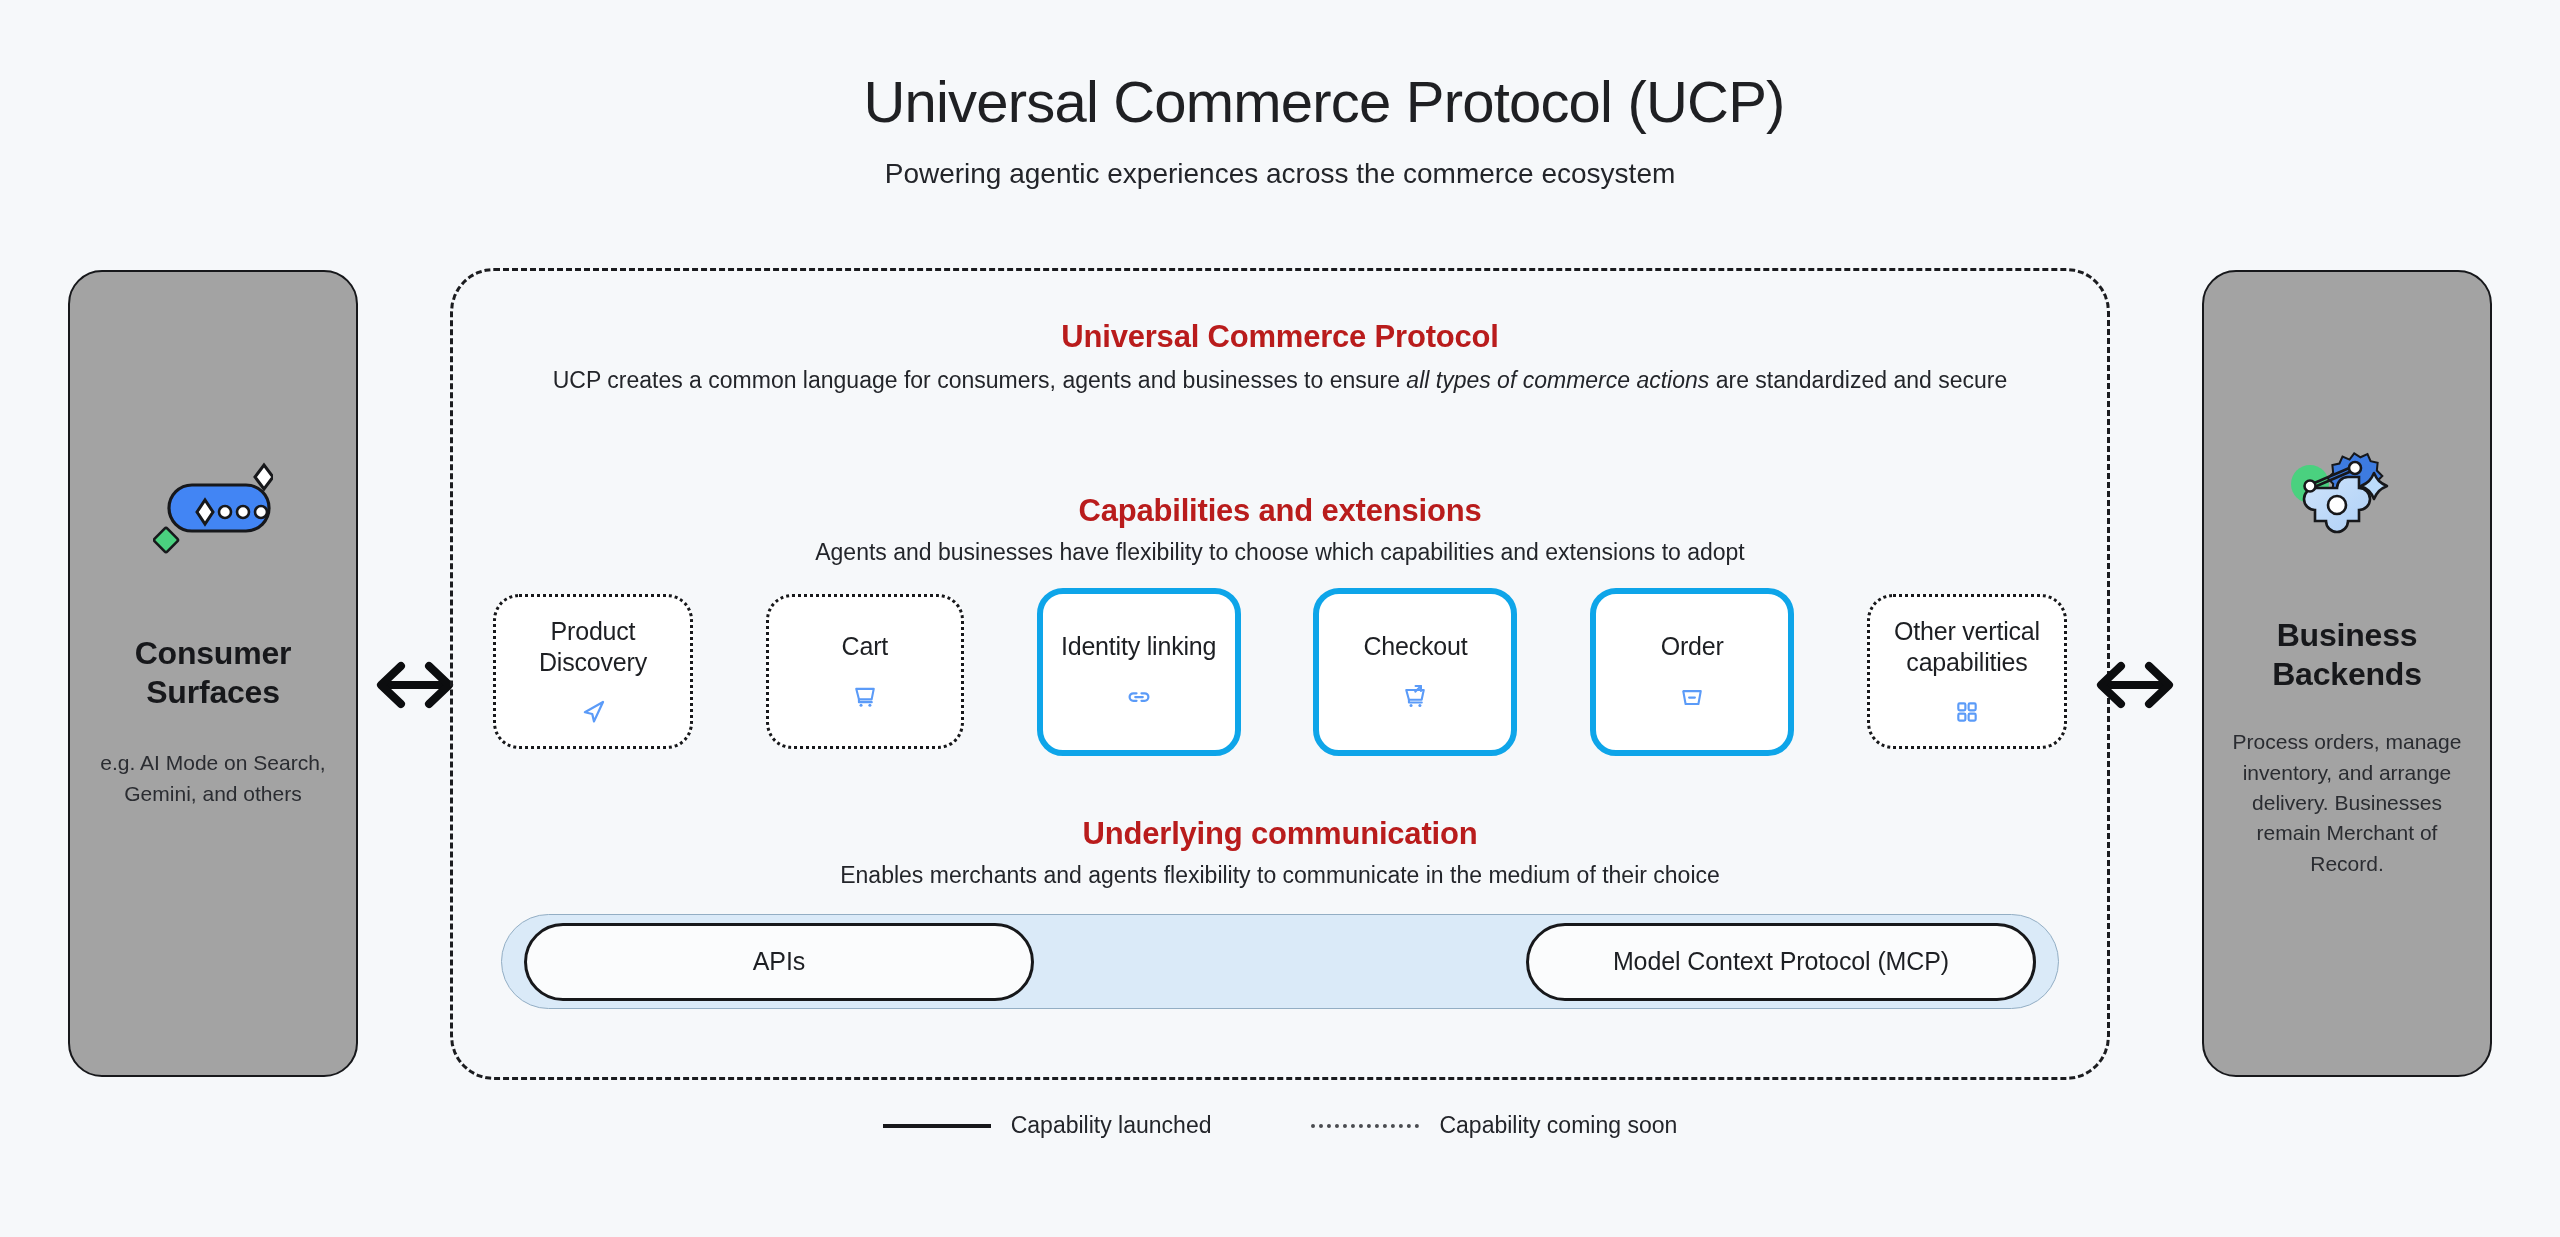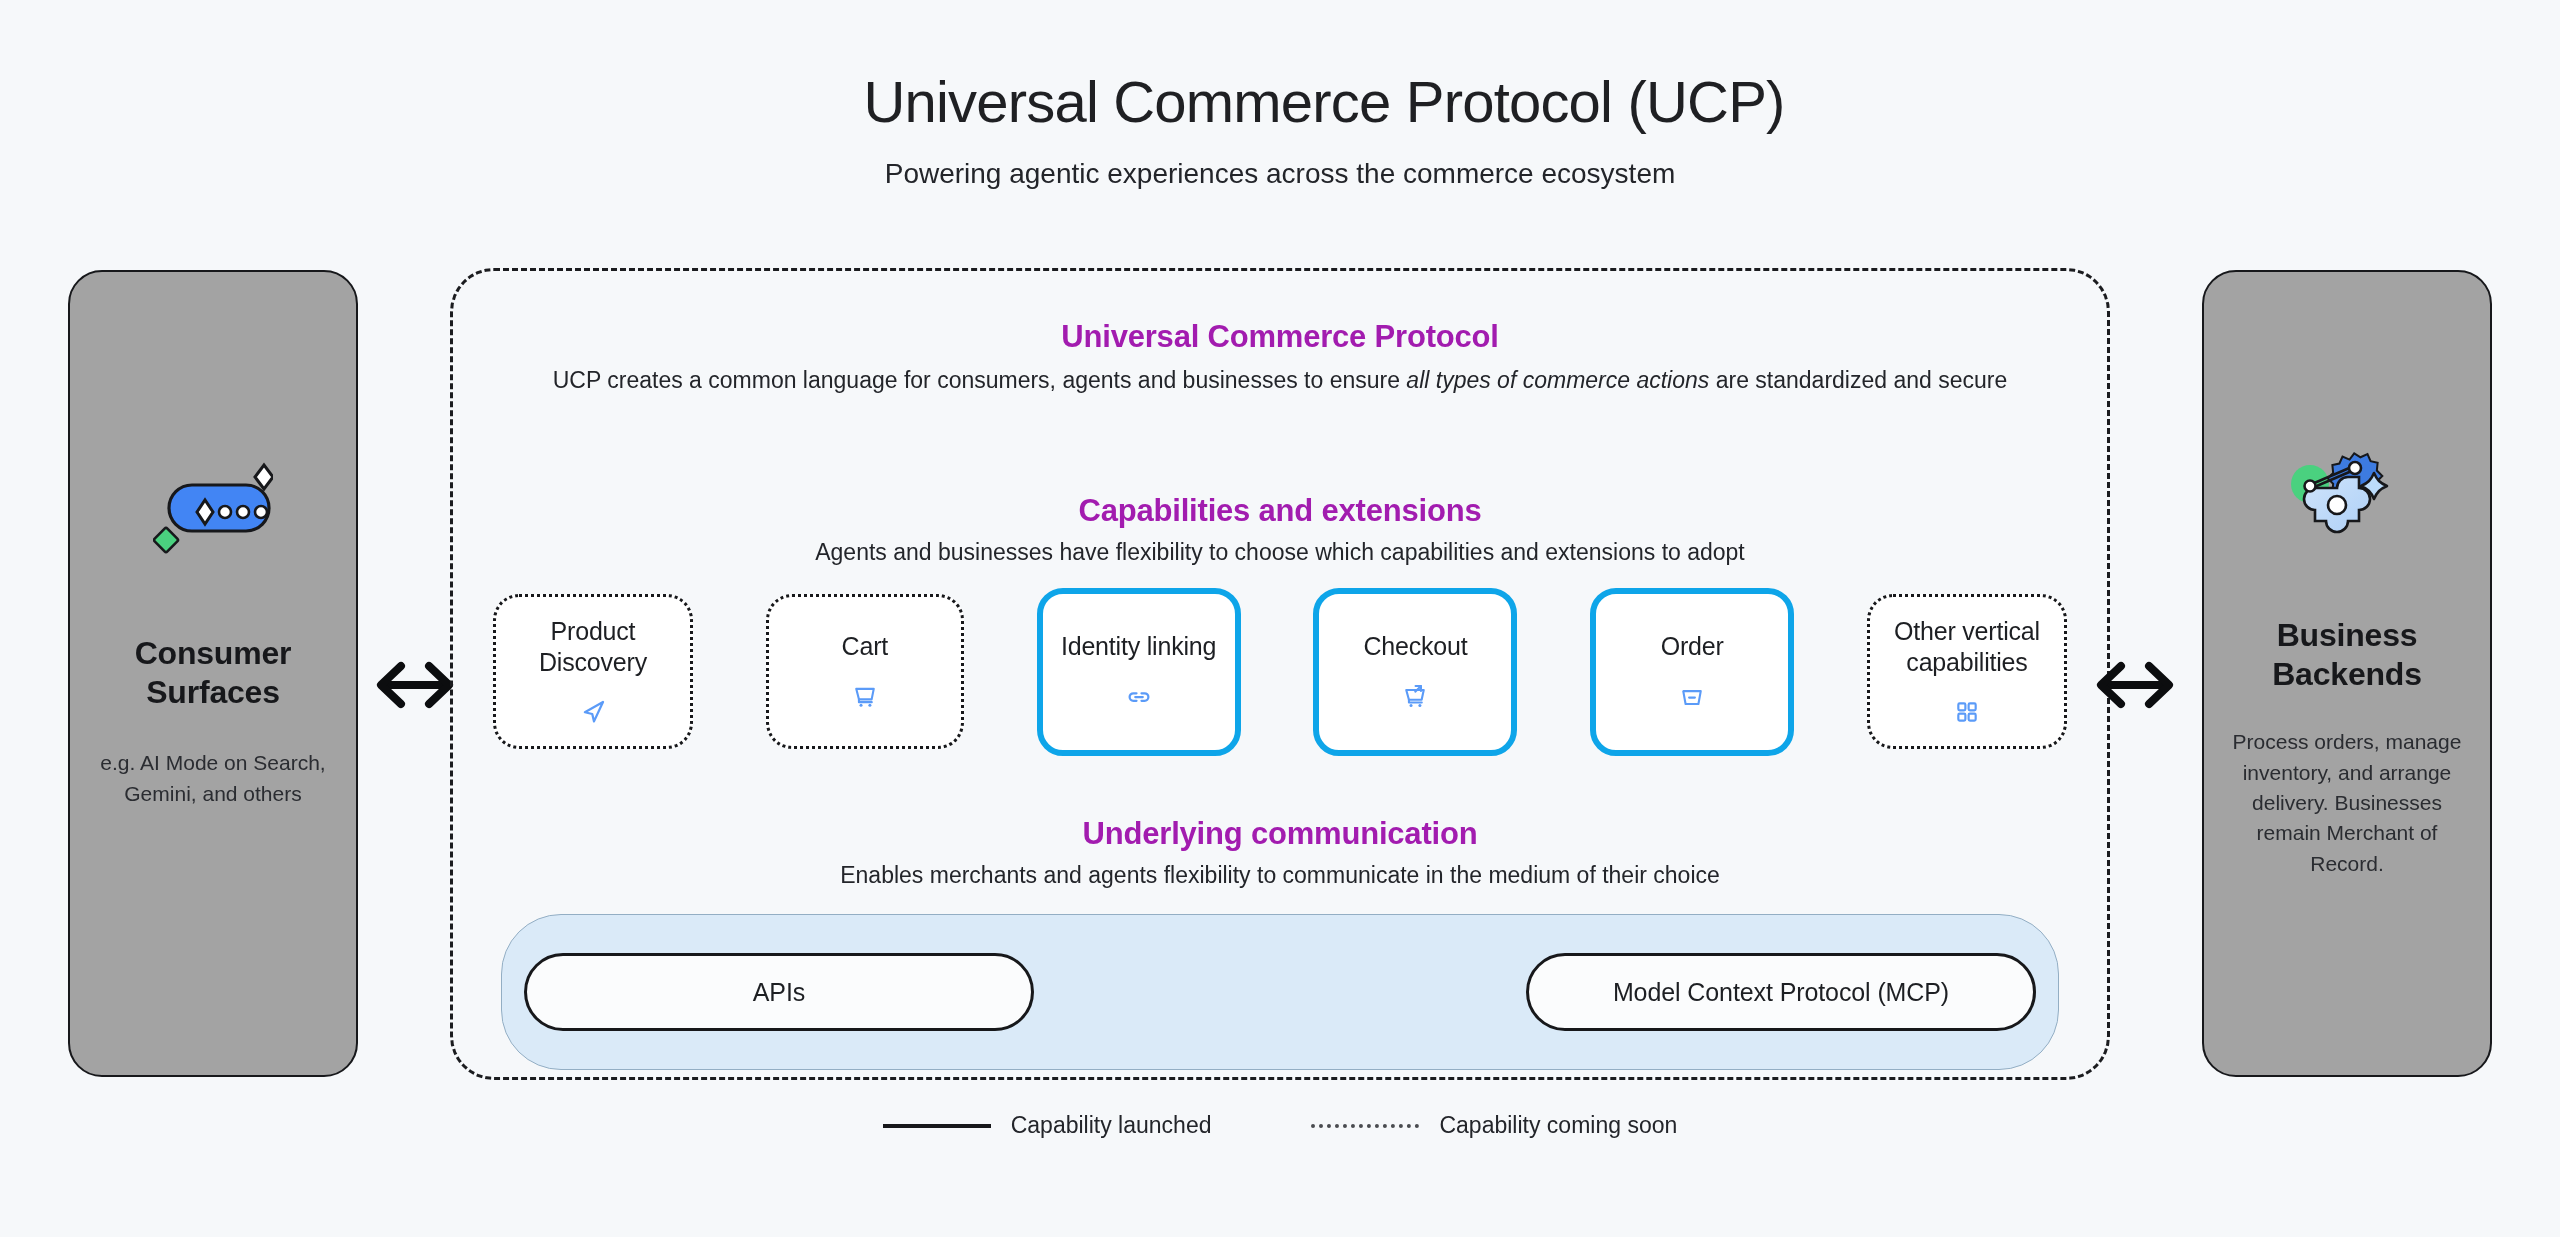--- a/index.html
+++ b/index.html
@@ -60,21 +60,21 @@
 
   
   .ucp-container {
     position: absolute; left: 450px; top: 268px;
     width: 1660px; height: 812px;
     border: 3px dashed #1b1c1f; border-radius: 44px;
   }
 
   .sec-title {
     text-align: center; font-size: 31px; font-weight: 700;
-    color: #a21caf; letter-spacing: -0.2px;
+    color: #b91c1c; letter-spacing: -0.2px;
   }
   .sec-sub {
     text-align: center; font-size: 23px; font-weight: 400;
     line-height: 1.37; color: #23252a;
   }
   .sec-sub em { font-style: italic; }
 
   .block-ucp   { position: absolute; top: 48px;  left: 60px; right: 60px; }
   .block-caps  { position: absolute; top: 222px; left: 40px; right: 40px; }
   .block-comm  { position: absolute; top: 545px; left: 40px; right: 40px; }
@@ -103,21 +103,21 @@
   }
   .card-icon { margin-top: 20px; height: 30px; display: flex; align-items: center; }
 
   .c-w1 { width: 200px; }
   .c-w2 { width: 198px; }
   .c-w3 { width: 204px; }
 
   
   .comm-band {
     position: absolute; left: 48px; right: 48px; top: 643px;
-    height: 156px; background: #daeaf8;
+    height: 95px; background: #daeaf8;
     border: 1.5px solid #93aec4; border-radius: 60px;
     display: flex; align-items: center; justify-content: space-between;
     padding: 0 22px;
   }
   .pill {
     background: #fbfcfd; border: 3px solid #17181b; border-radius: 50px;
     height: 78px; display: flex; align-items: center; justify-content: center;
     font-size: 25px; font-weight: 400; color: #1d1f23; letter-spacing: -0.1px;
   }
   .pill-1 { width: 510px; }

